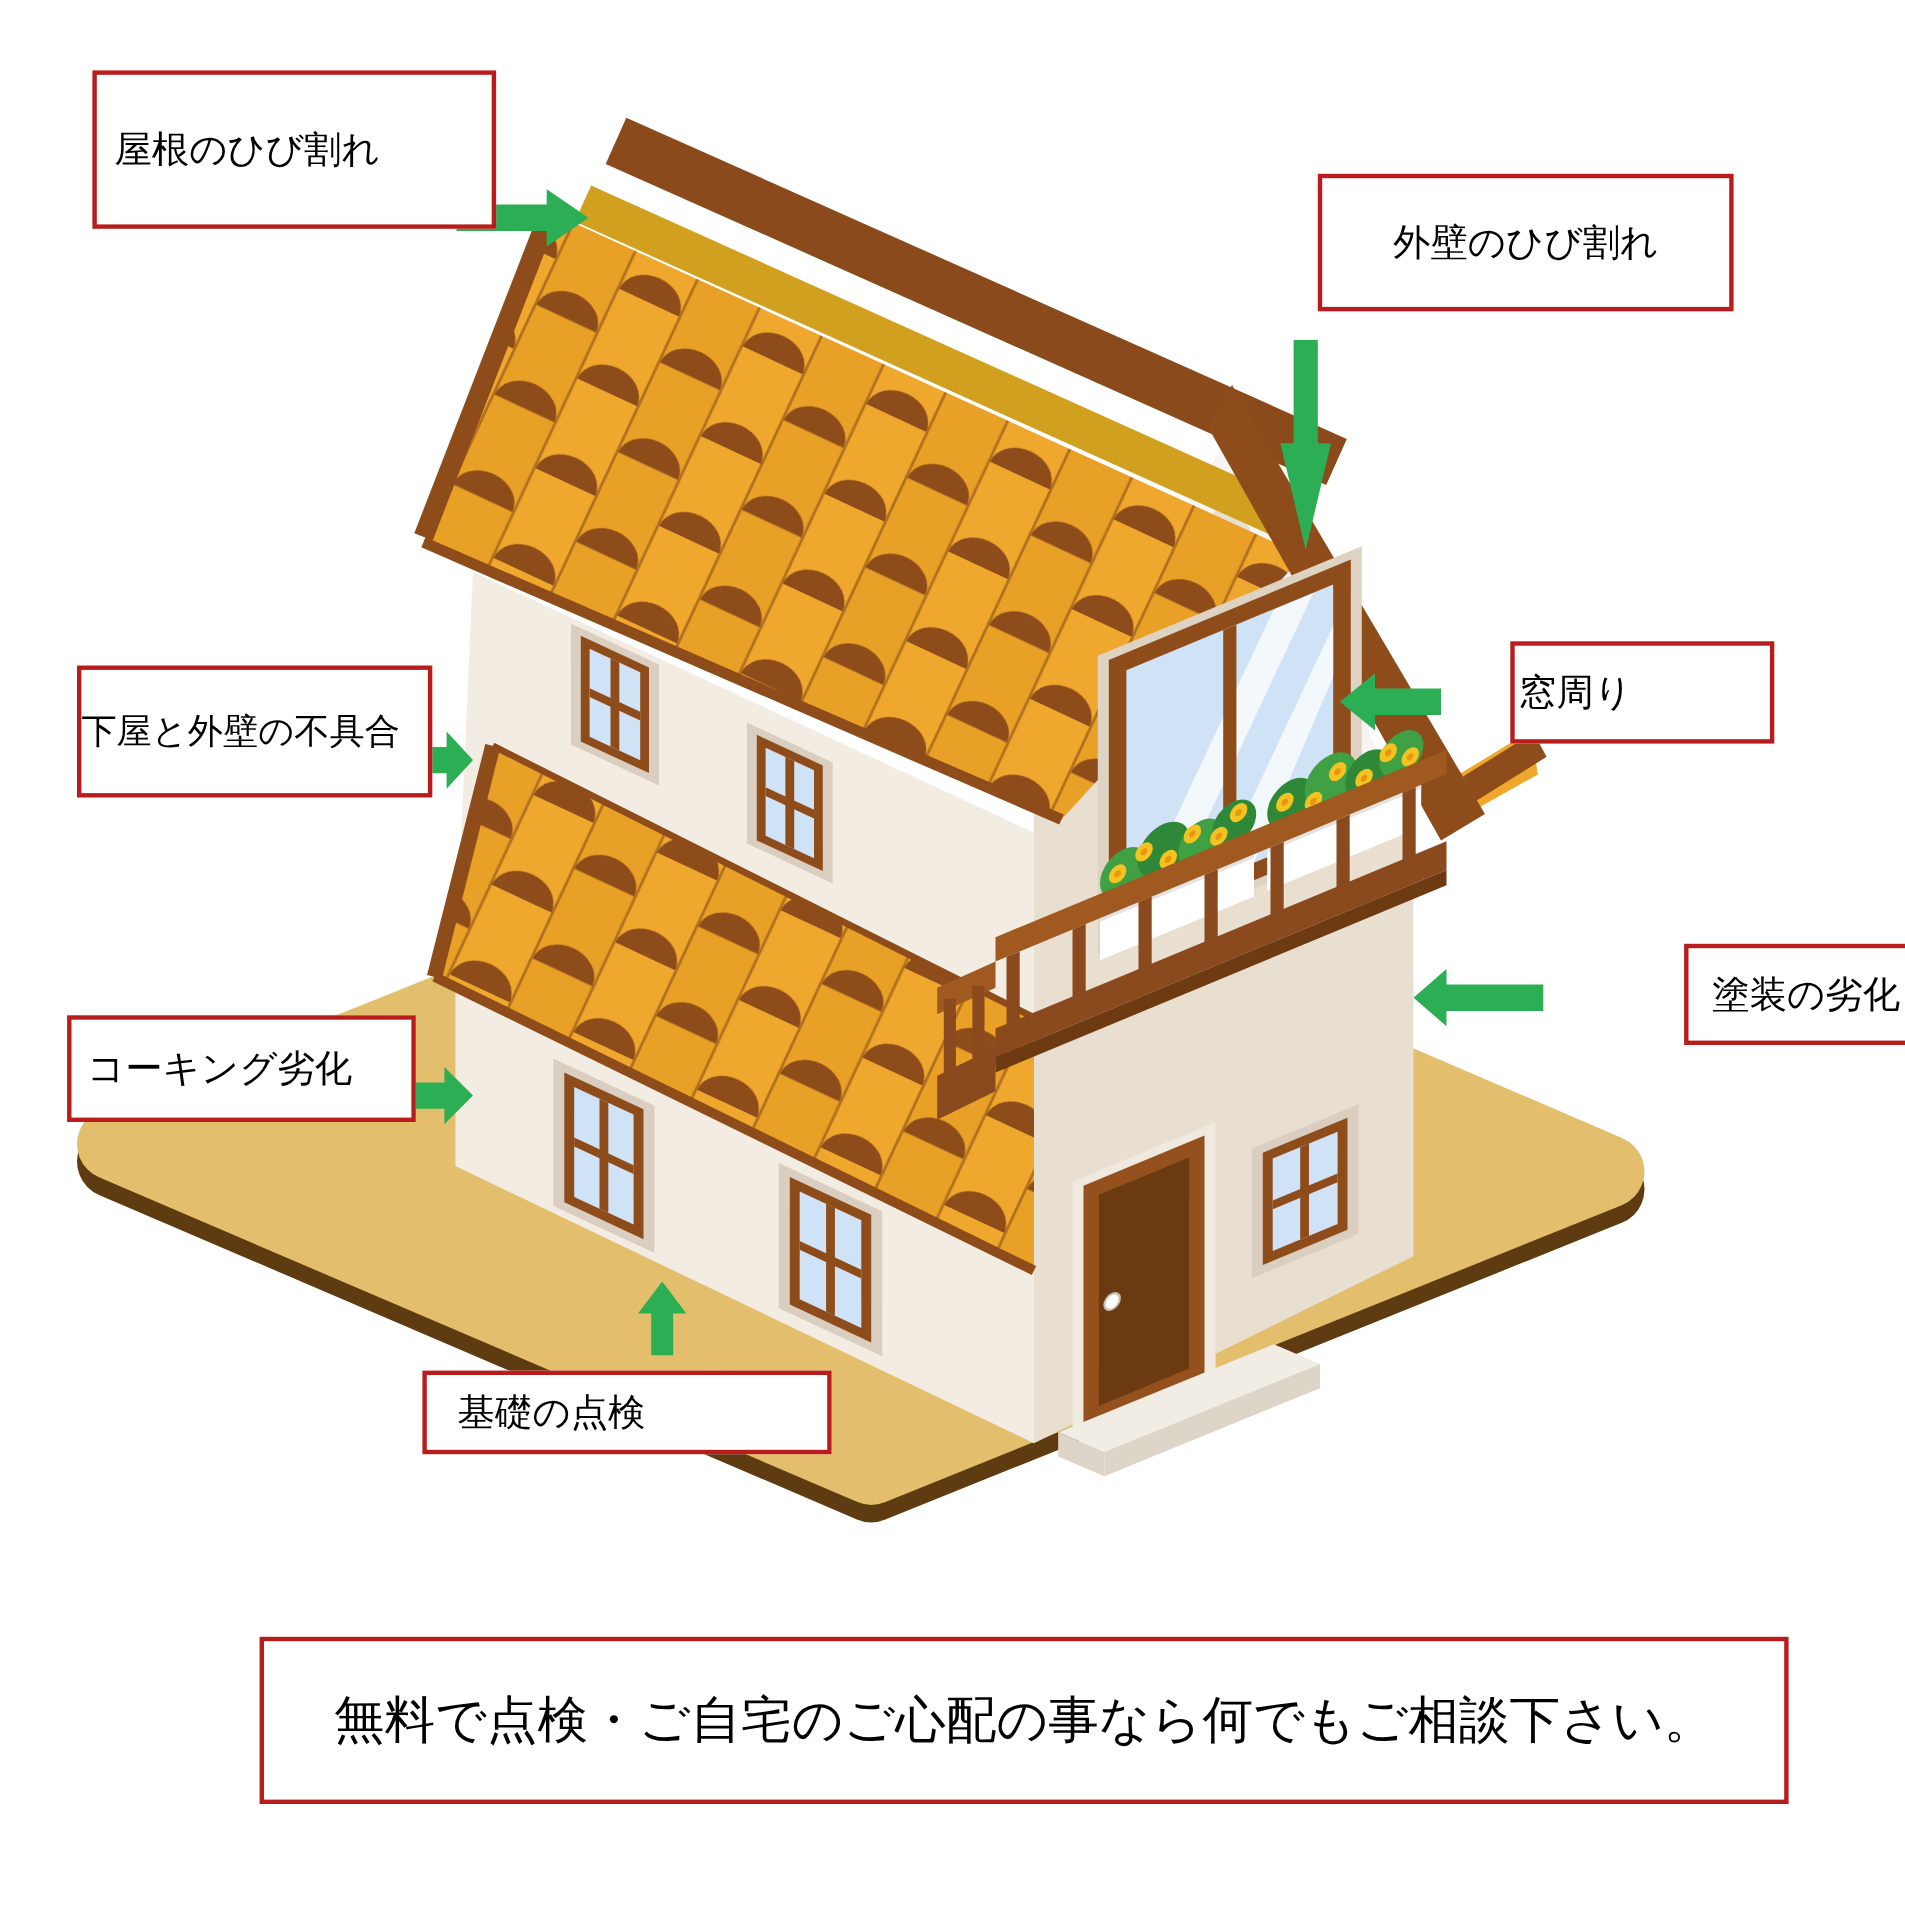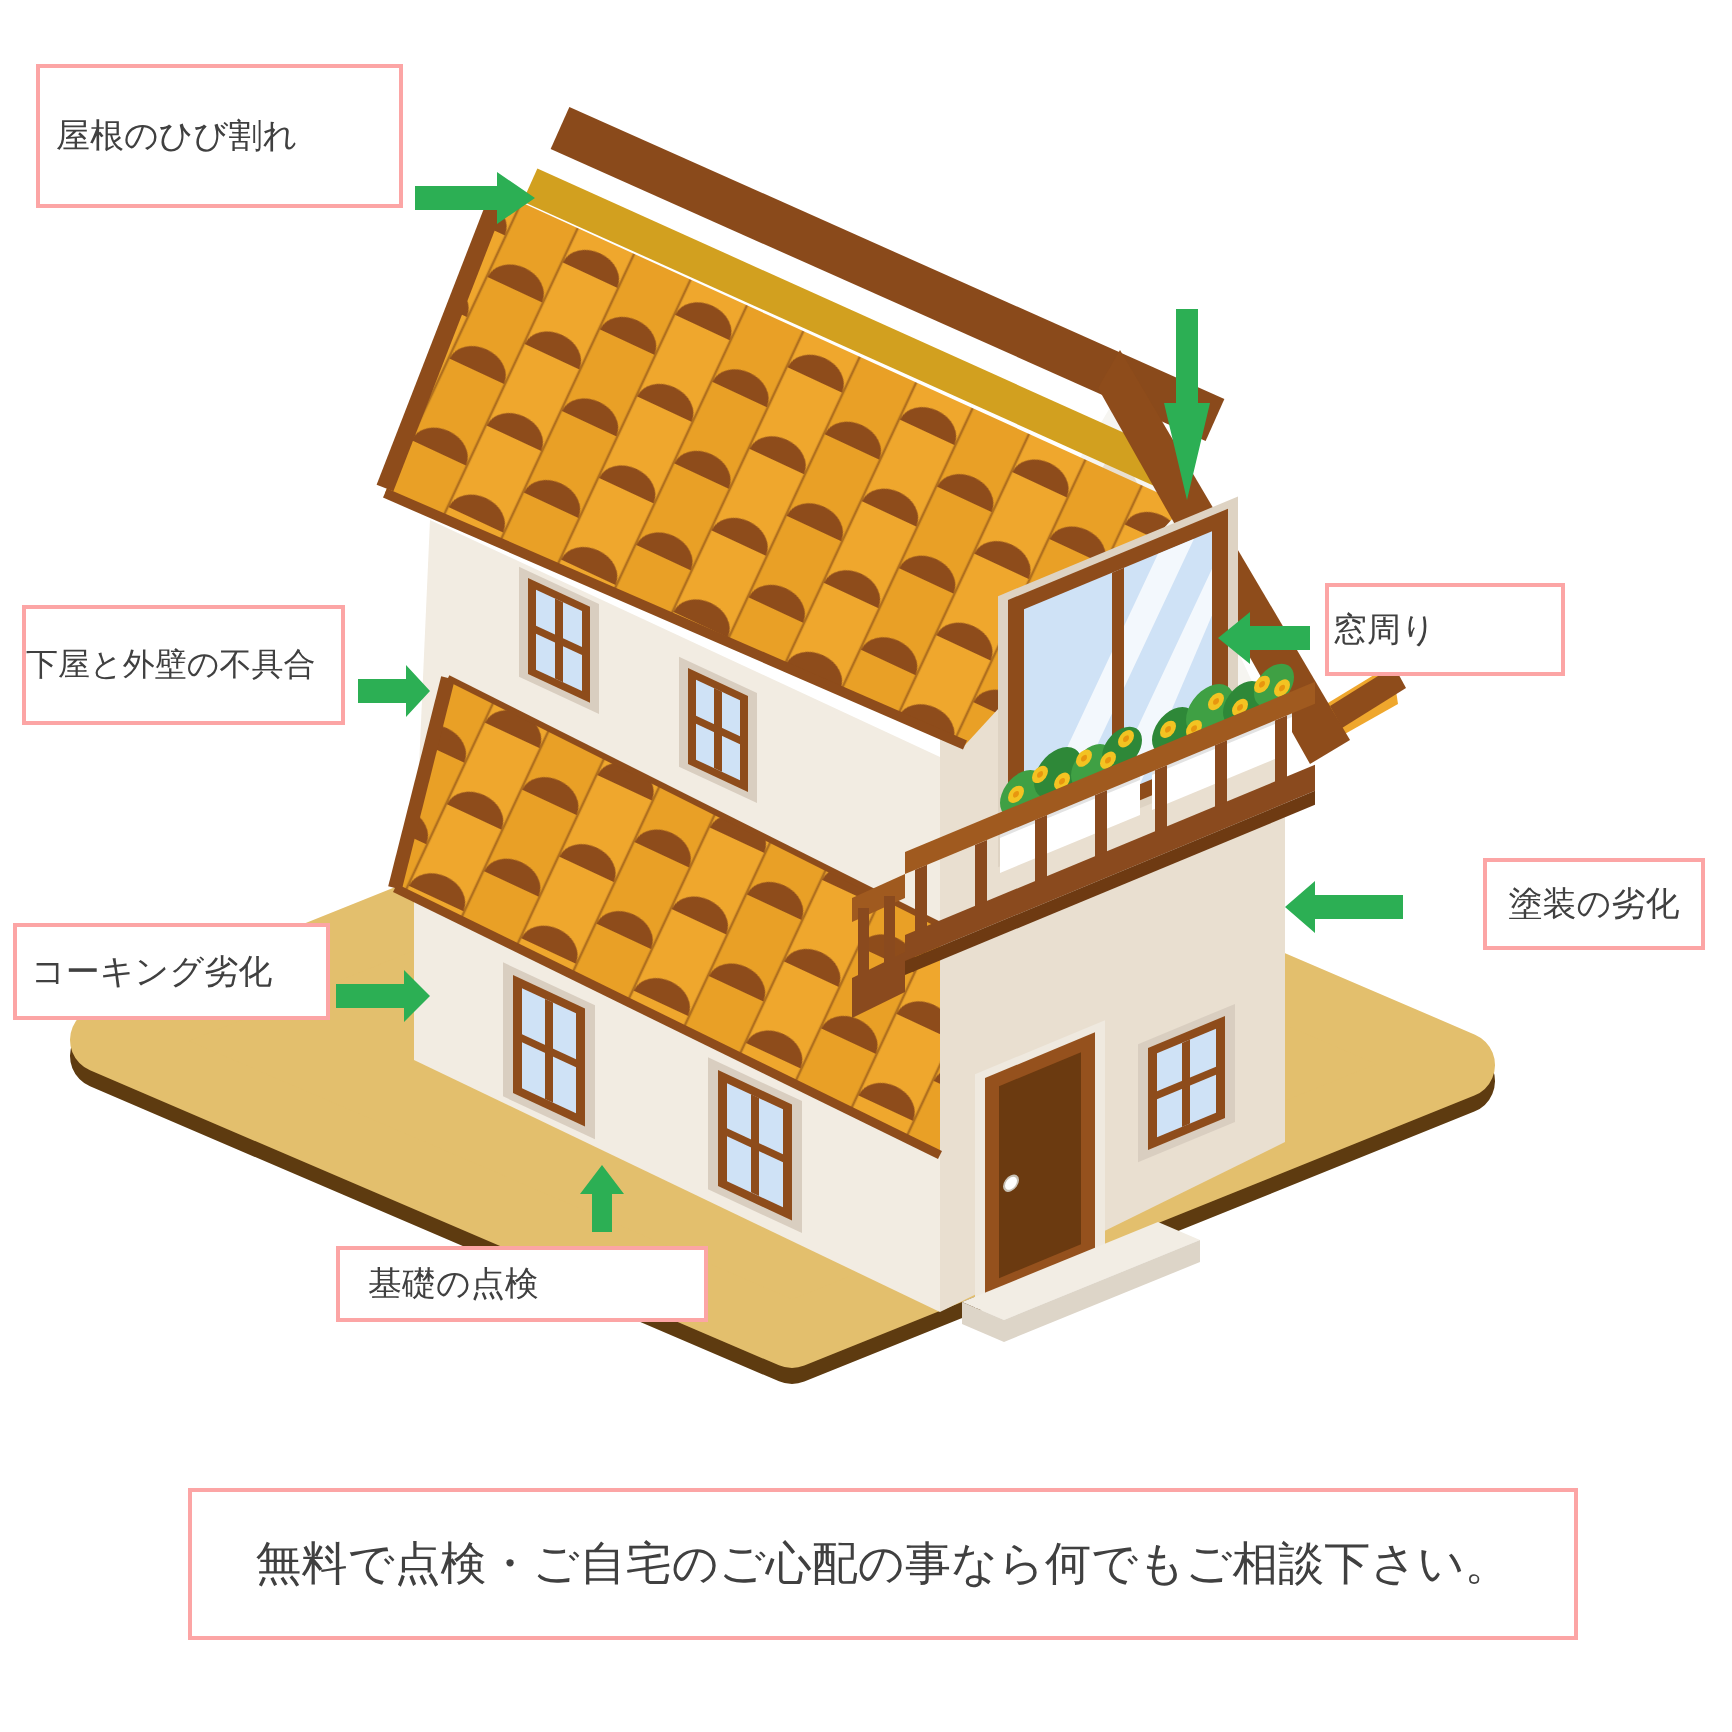--- a/index.html
+++ b/index.html
@@ -1,20 +1,20 @@
 <!DOCTYPE html>
 <html><head>
 <meta charset="utf-8">
 <style>
   html,body{margin:0;padding:0;background:#ffffff;}
   #stage{position:relative;width:1732px;height:1732px;overflow:hidden;
          font-family:"Liberation Sans","DejaVu Sans",sans-serif;background:#fff;}
   #art{position:absolute;left:0;top:0;}
-  .box{position:absolute;background:#ffffff;border:4px solid #fca5a5;box-sizing:border-box;
-       display:flex;align-items:center;font-size:34px;color:#404040;white-space:nowrap;z-index:5;}
+  .box{position:absolute;background:#ffffff;border:4px solid #b91c1c;box-sizing:border-box;
+       display:flex;align-items:center;font-size:34px;color:#000000;white-space:nowrap;z-index:5;margin-left:48px;}
   #box-roof{left:36px;top:64px;width:367px;height:144px;padding-left:16px;}
   #box-wall{left:1150px;top:158px;width:378px;height:125px;justify-content:center;}
   #box-pent{left:22px;top:605px;width:323px;height:120px;padding-left:0;font-size:32px;}
   #box-window{left:1325px;top:583px;width:240px;height:93px;padding-left:4px;}
   #box-caulk{left:13px;top:923px;width:317px;height:97px;padding-left:14px;}
   #box-paint{left:1483px;top:858px;width:222px;height:92px;justify-content:center;}
   #box-found{left:336px;top:1246px;width:372px;height:76px;padding-left:28px;}
   #banner{left:188px;top:1488px;width:1390px;height:152px;justify-content:center;font-size:46px;}
 </style>
 </head>
@@ -201,20 +201,21 @@
     <polygon points="1176,309 1198,309 1198,403 1210,403 1187,500 1164,403 1176,403"></polygon>
     <polygon points="358,679 406,679 406,665 430,691 406,717 406,703 358,703"></polygon>
     <polygon points="1310,626 1250,626 1250,612 1218,638 1250,664 1250,650 1310,650"></polygon>
     <polygon points="336,984 404,984 404,970 430,996 404,1022 404,1008 336,1008"></polygon>
     <polygon points="1403,895 1315,895 1315,881 1285,907 1315,933 1315,919 1403,919"></polygon>
     <polygon points="580,1194 602,1165 624,1194 612,1194 612,1232 592,1232 592,1194"></polygon>
   </g>
 </svg>
 
 <div class="box" id="box-roof">屋根のひび割れ</div>
+<div class="box" id="box-wall">外壁のひび割れ</div>
 <div class="box" id="box-pent">下屋と外壁の不具合</div>
 <div class="box" id="box-window">窓周り</div>
 <div class="box" id="box-caulk">コーキング劣化</div>
 <div class="box" id="box-paint">塗装の劣化</div>
 <div class="box" id="box-found">基礎の点検</div>
 <div class="box" id="banner">無料で点検・ご自宅のご心配の事なら何でもご相談下さい。</div>
 
 </div>
 
 </body></html>

